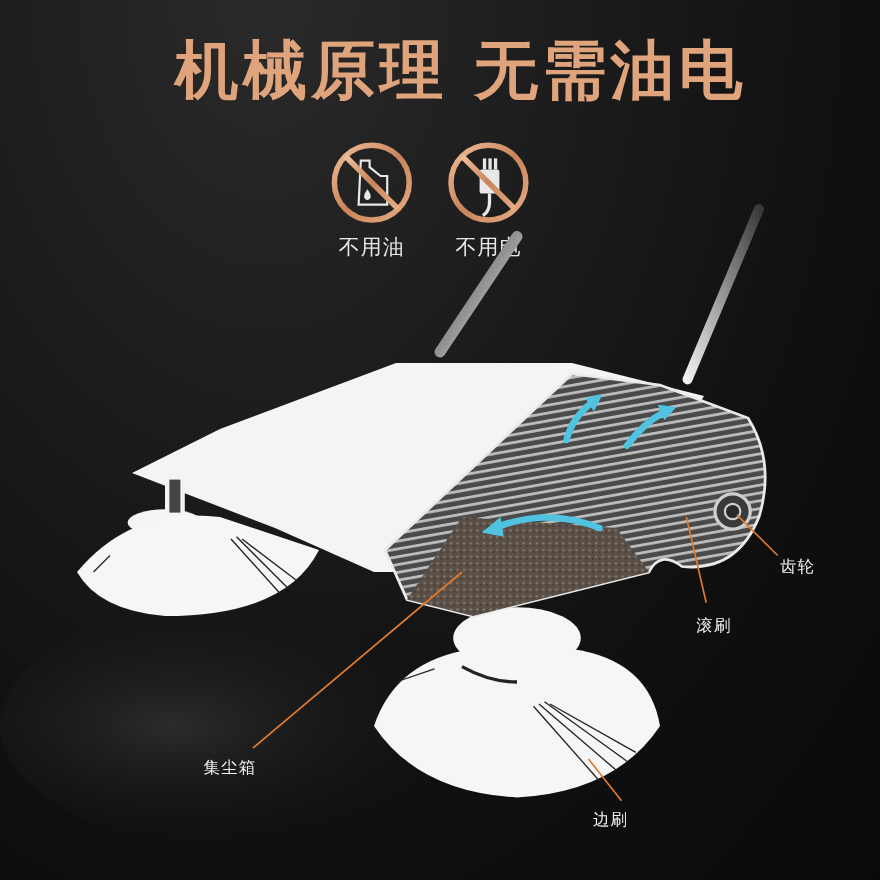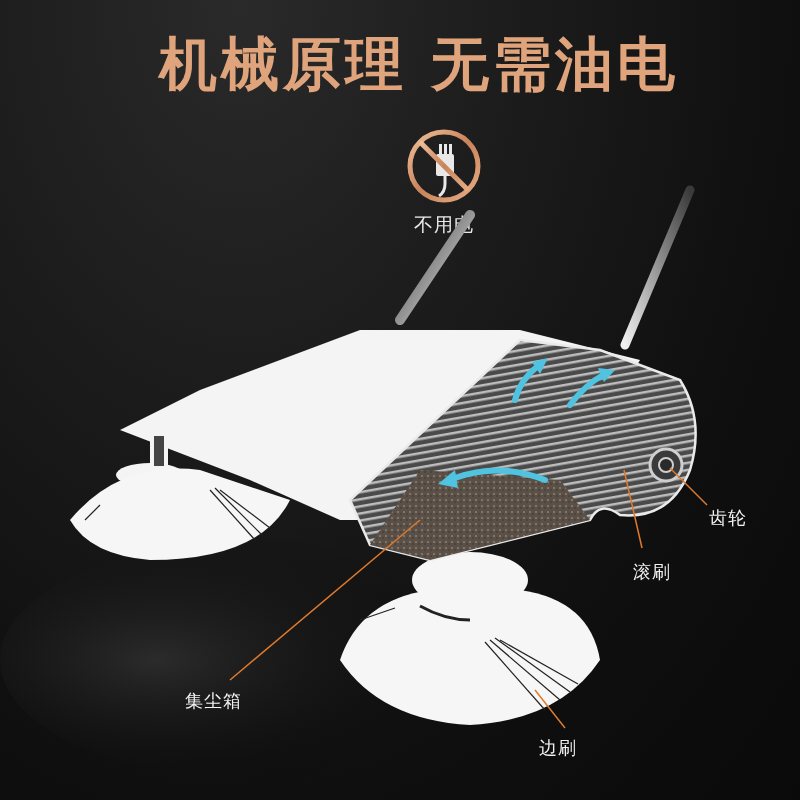--- a/index.html
+++ b/index.html
@@ -21,30 +21,47 @@
   }
   .badge {
     position: absolute; top: 128px; width: 80px; text-align: center;
   }
   .badge svg { display: block; margin: 0 auto; }
   .badge-label {
     margin-top: 8px; font-size: 19px; color: #e8e8e8; letter-spacing: 1px;
   }
   .machine { position: absolute; left: 0; top: 0; }
   .callout {
-    position: absolute; font-size: 18px; color: #f2f2f2; letter-spacing: 1px;
+    position: absolute; font-size: 15px; color: #f2f2f2; letter-spacing: 1px;
   }
 </style>
 </head>
 <body>
 
 <div class="stage">
 
   <div class="headline">机械原理 无需油电</div>
 
+  <div class="badge" style="left:298px;">
+    <svg width="76" height="76" viewBox="0 0 76 76">
+      <defs>
+        <linearGradient id="cu1" x1="0" y1="0" x2="1" y2="1">
+          <stop offset="0" stop-color="#f0c09a"></stop>
+          <stop offset="0.5" stop-color="#c9835a"></stop>
+          <stop offset="1" stop-color="#e6ad85"></stop>
+        </linearGradient>
+      </defs>
+
+      <path d="M28 18 h8 v6 l10 8 h6 v26 h-26 z" fill="none" stroke="#e8e8e8" stroke-width="2"></path>
+      <path d="M34 44 q-6 8 0 10 q6 -2 0 -10 z" fill="#e8e8e8"></path>
+      <circle cx="38" cy="38" r="34" fill="none" stroke="url(#cu1)" stroke-width="5"></circle>
+      <line x1="14" y1="14" x2="62" y2="62" stroke="url(#cu1)" stroke-width="5"></line>
+    </svg>
+    <div class="badge-label">不用油</div>
+  </div>
 
   <div class="badge" style="left:404px;">
     <svg width="76" height="76" viewBox="0 0 76 76">
       <defs>
         <linearGradient id="cu2" x1="0" y1="0" x2="1" y2="1">
           <stop offset="0" stop-color="#f0c09a"></stop>
           <stop offset="0.5" stop-color="#c9835a"></stop>
           <stop offset="1" stop-color="#e6ad85"></stop>
         </linearGradient>
       </defs>

